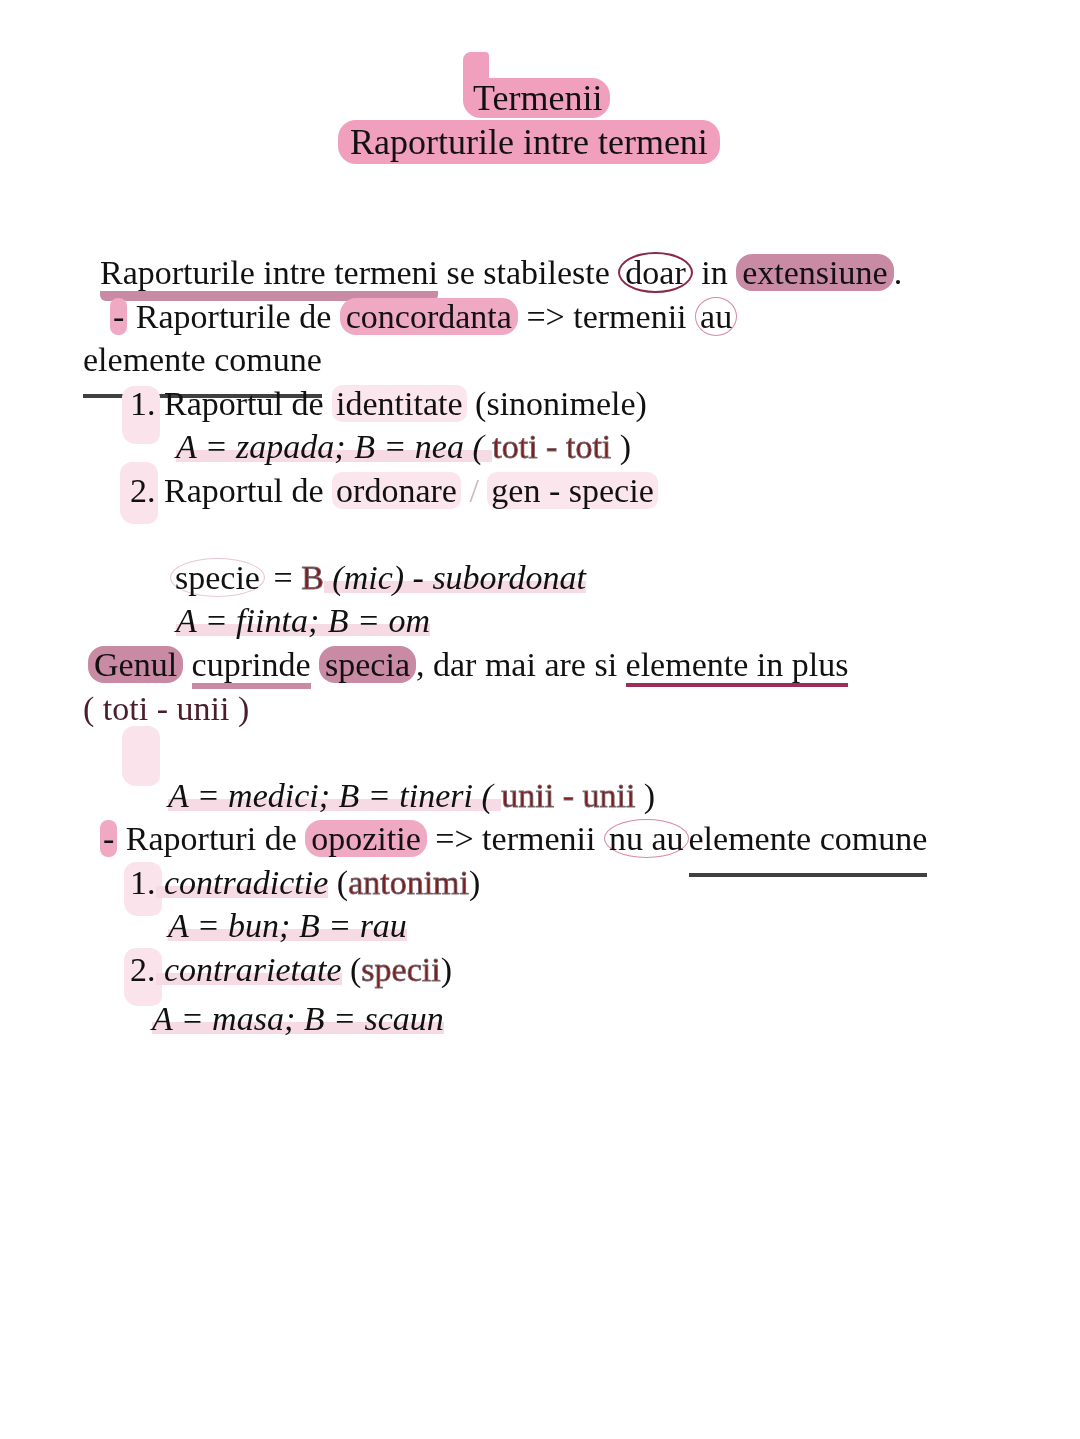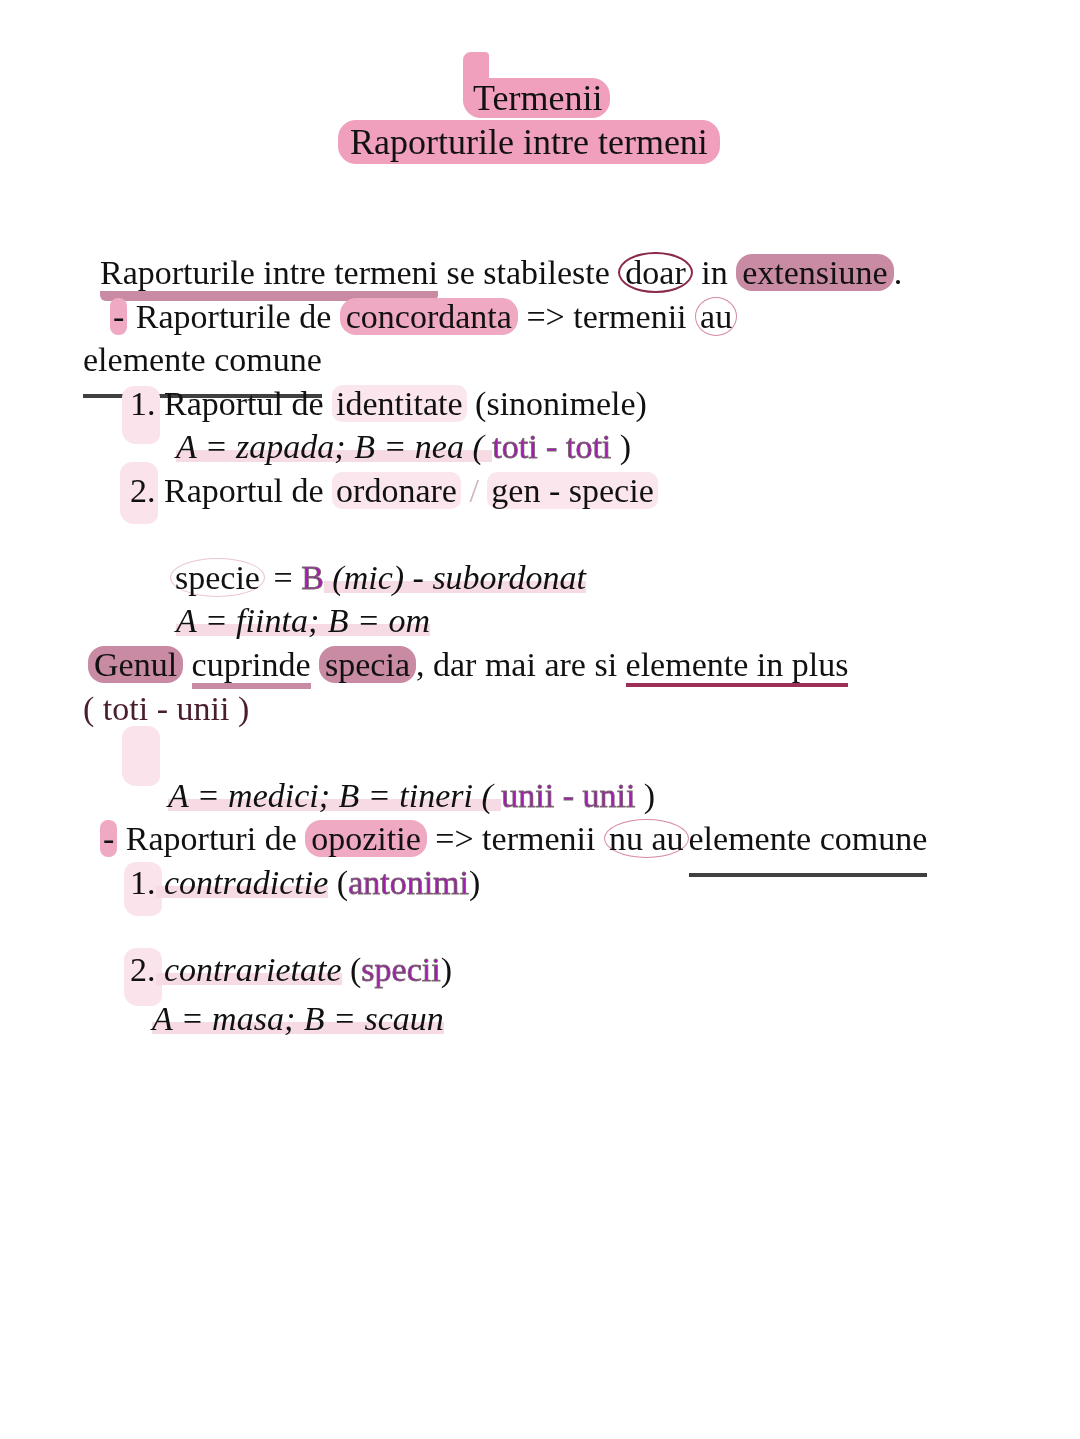--- a/index.html
+++ b/index.html
@@ -23,21 +23,21 @@
   .hl-dark { background: #c98aa3; border-radius: 16px; padding: 0 6px; }
   .hl-mid { background: #efa9c2; border-radius: 16px; padding: 0 6px; }
   .hl-light { background: #fbe6ee; border-radius: 10px; padding: 0 4px; }
   .hl-faint { background: linear-gradient(to bottom, transparent 60%, #f6dbe5 60%, #f6dbe5 92%, transparent 92%); font-style: italic; }
   .circle-dark { border: 2px solid #8a2a48; border-radius: 50%; padding: 0 5px; }
   .circle-light { border: 1.5px solid #d78aa3; border-radius: 50%; padding: 0 4px; }
   .ul-pink { border-bottom: 4px solid #404040; padding-bottom: 16px; }
   .ul-dark { border-bottom: 4px solid #9b2f57; }
   .ul-mauve { border-bottom: 6px solid #c98aa3; }
   .outline {
-    color: #a21caf;
+    color: #7f1d1d;
     -webkit-text-stroke: 0.8px #7a6a70;
     text-shadow: 0 0 0 #b08a98;
   }
   .dash { background: #efa9c2; border-radius: 8px; padding: 0 3px; }
   .num-bubble {
     position: absolute; width: 38px; height: 58px; background: #fbe3ec;
     border-radius: 12px 12px 10px 14px;
   }
   .maroon { color: #4a1f2c; }
   .slash { color: #cfb5bf; }
@@ -98,20 +98,23 @@
   </div>
 
   <div class="line" style="left:100px; top:818px;">
     <span class="dash">-</span><span> Raporturi de </span><span class="hl-mid">opozitie</span><span> =&gt; termenii </span><span class="circle-light">nu au</span><span class="ul-pink">elemente comune</span>
   </div>
 
   <div class="num-bubble" style="left:124px; top:862px; height:54px;"></div>
   <div class="line" style="left:130px; top:862px;">
     <span>1.</span><span class="hl-faint"> contradictie</span><span> (</span><span class="outline">antonimi</span><span>)</span>
   </div>
+  <div class="line" style="left:168px; top:905px;">
+    <span class="hl-faint">A = bun; B = rau</span>
+  </div>
 
   <div class="num-bubble" style="left:124px; top:948px; height:58px;"></div>
   <div class="line" style="left:130px; top:949px;">
     <span>2.</span><span class="hl-faint"> contrarietate</span><span> (</span><span class="outline">specii</span><span>)</span>
   </div>
   <div class="line" style="left:152px; top:992px;margin-top:6px;">
     <span class="hl-faint">A = masa; B = scaun</span>
   </div>
 
 </div>

